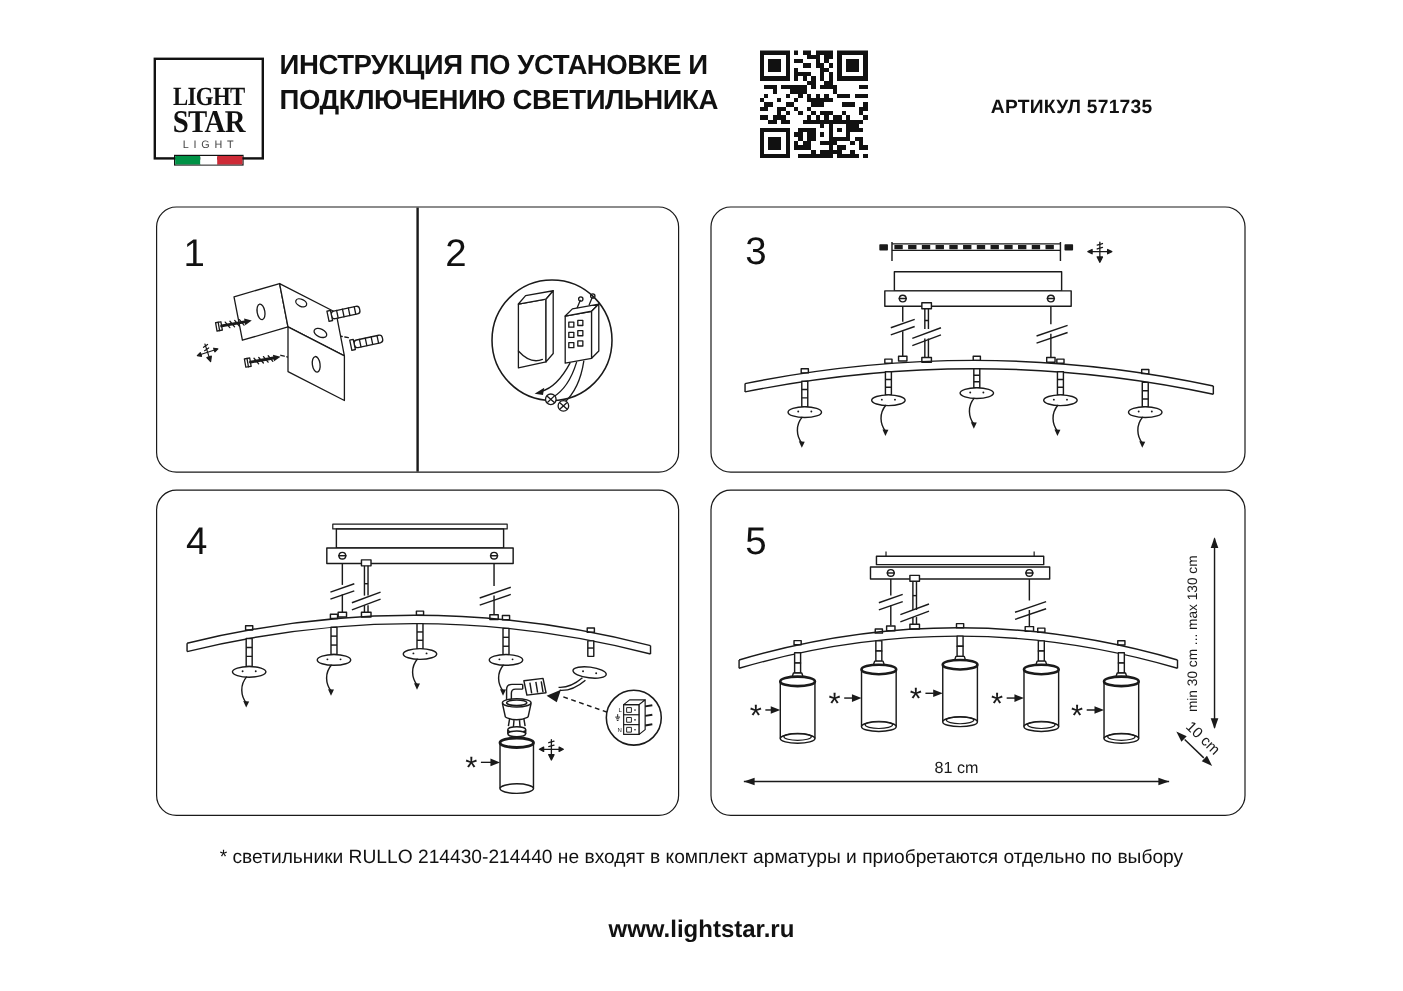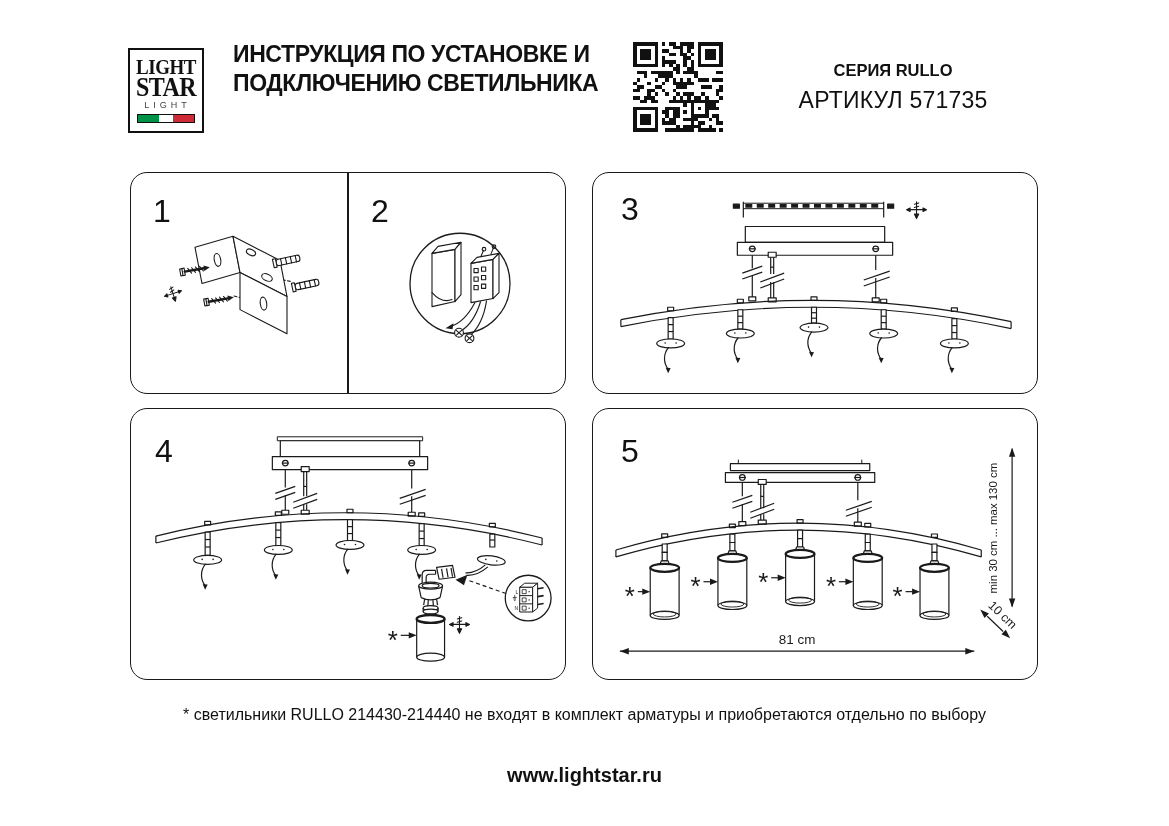--- a/index.html
+++ b/index.html
@@ -3,39 +3,39 @@
 <meta charset="utf-8">
 <style>
   * { margin:0; padding:0; box-sizing:border-box; }
   html,body { background:#fff; }
   .page {
     position:relative; width:1169px; height:826px; background:#ffffff;
     font-family:"Liberation Sans", sans-serif; color:#111; overflow:hidden;
   }
   
   .logo {
-    position:absolute; left:128px; top:48px; width:76px; height:85px;
-    border:2px solid #111; text-align:center; padding-top:8px;
+    position:absolute; left:128px; top:48px; width:92px; height:85px;
+    border:2px solid #111; text-align:center; padding-top:23px;
   }
   .logo-light { font-family:"Liberation Serif", serif; font-weight:700; font-size:19px; line-height:18px; letter-spacing:-0.5px; transform:scaleY(1.15); }
   .logo-star  { font-family:"Liberation Serif", serif; font-weight:700; font-size:24px; line-height:22px; letter-spacing:-0.5px; transform:scaleY(1.1); }
   .logo-group { font-size:9px; letter-spacing:4px; text-indent:3px; color:#444; line-height:12px; margin-top:1px; }
   .logo-flag  { width:58px; height:9px; margin:3px auto 0; border:1.5px solid #111; display:flex; }
   .logo-flag span { height:100%; }
   .flag-green { flex:21; background:#009246; }
   .flag-white { flex:14; background:#ffffff; }
   .flag-red   { flex:21; background:#ce2b37; }
   .title {
     position:absolute; left:233px; top:40px; width:400px;
     font-size:23px; font-weight:700; line-height:29px; letter-spacing:-0.4px; color:#111;
   }
   .qr { position:absolute; left:632px; top:42px; width:92px; height:90px; }
   .series-block { position:absolute; left:788px; top:61px; width:210px; text-align:center; }
   .series-label { font-size:16.5px; font-weight:700; }
-  .article-label { font-size:23px; font-weight:400; margin-top:7px; letter-spacing:0.2px; }
+  .article-label { font-size:16px; font-weight:700; margin-top:20px; letter-spacing:0.2px; }
   
   .panel { position:absolute; border:1.6px solid #1a1a1a; border-radius:17px; background:#fff; }
   #panel-12 { left:130px; top:172px; width:436px; height:222px; }
   #panel-3  { left:592px; top:172px; width:446px; height:222px; }
   #panel-4  { left:130px; top:408px; width:436px; height:272px; }
   #panel-5  { left:592px; top:408px; width:446px; height:272px; }
   .divider { position:absolute; left:calc(50% - 0.8px); top:0; bottom:0; width:1.6px; background:#1a1a1a; }
   .step-num { position:absolute; font-size:32px; font-weight:400; color:#111; z-index:2; }
   .sn-1 { left:22px; top:20px; } .sn-2 { left:240px; top:20px; }
   .sn-3 { left:28px; top:18px; } .sn-4 { left:24px; top:24px; } .sn-5 { left:28px; top:24px; }
@@ -99,21 +99,20 @@
     <h1 class="title">
       <span>ИНСТРУКЦИЯ ПО УСТАНОВКЕ И</span><br>
       <span>ПОДКЛЮЧЕНИЮ СВЕТИЛЬНИКА</span>
     </h1>
 
     <svg class="qr" viewBox="0 0 25 25" shape-rendering="crispEdges">
       <path fill="#111111" d="M0 0h1v1h-1zM1 0h1v1h-1zM2 0h1v1h-1zM3 0h1v1h-1zM4 0h1v1h-1zM5 0h1v1h-1zM6 0h1v1h-1zM8 0h1v1h-1zM10 0h1v1h-1zM11 0h1v1h-1zM13 0h1v1h-1zM14 0h1v1h-1zM15 0h1v1h-1zM16 0h1v1h-1zM18 0h1v1h-1zM19 0h1v1h-1zM20 0h1v1h-1zM21 0h1v1h-1zM22 0h1v1h-1zM23 0h1v1h-1zM24 0h1v1h-1zM0 1h1v1h-1zM6 1h1v1h-1zM11 1h1v1h-1zM12 1h1v1h-1zM13 1h1v1h-1zM15 1h1v1h-1zM16 1h1v1h-1zM18 1h1v1h-1zM24 1h1v1h-1zM0 2h1v1h-1zM2 2h1v1h-1zM3 2h1v1h-1zM4 2h1v1h-1zM6 2h1v1h-1zM8 2h1v1h-1zM9 2h1v1h-1zM13 2h1v1h-1zM15 2h1v1h-1zM18 2h1v1h-1zM20 2h1v1h-1zM21 2h1v1h-1zM22 2h1v1h-1zM24 2h1v1h-1zM0 3h1v1h-1zM2 3h1v1h-1zM3 3h1v1h-1zM4 3h1v1h-1zM6 3h1v1h-1zM10 3h1v1h-1zM11 3h1v1h-1zM13 3h1v1h-1zM14 3h1v1h-1zM16 3h1v1h-1zM18 3h1v1h-1zM20 3h1v1h-1zM21 3h1v1h-1zM22 3h1v1h-1zM24 3h1v1h-1zM0 4h1v1h-1zM2 4h1v1h-1zM3 4h1v1h-1zM4 4h1v1h-1zM6 4h1v1h-1zM8 4h1v1h-1zM14 4h1v1h-1zM15 4h1v1h-1zM18 4h1v1h-1zM20 4h1v1h-1zM21 4h1v1h-1zM22 4h1v1h-1zM24 4h1v1h-1zM0 5h1v1h-1zM6 5h1v1h-1zM8 5h1v1h-1zM9 5h1v1h-1zM10 5h1v1h-1zM11 5h1v1h-1zM14 5h1v1h-1zM16 5h1v1h-1zM18 5h1v1h-1zM24 5h1v1h-1zM0 6h1v1h-1zM1 6h1v1h-1zM2 6h1v1h-1zM3 6h1v1h-1zM4 6h1v1h-1zM5 6h1v1h-1zM6 6h1v1h-1zM8 6h1v1h-1zM10 6h1v1h-1zM12 6h1v1h-1zM14 6h1v1h-1zM16 6h1v1h-1zM18 6h1v1h-1zM19 6h1v1h-1zM20 6h1v1h-1zM21 6h1v1h-1zM22 6h1v1h-1zM23 6h1v1h-1zM24 6h1v1h-1zM11 7h1v1h-1zM12 7h1v1h-1zM15 7h1v1h-1zM16 7h1v1h-1zM1 8h1v1h-1zM2 8h1v1h-1zM3 8h1v1h-1zM5 8h1v1h-1zM6 8h1v1h-1zM7 8h1v1h-1zM8 8h1v1h-1zM9 8h1v1h-1zM10 8h1v1h-1zM12 8h1v1h-1zM14 8h1v1h-1zM15 8h1v1h-1zM16 8h1v1h-1zM17 8h1v1h-1zM23 8h1v1h-1zM24 8h1v1h-1zM3 9h1v1h-1zM7 9h1v1h-1zM8 9h1v1h-1zM9 9h1v1h-1zM10 9h1v1h-1zM17 9h1v1h-1zM1 10h1v1h-1zM6 10h1v1h-1zM9 10h1v1h-1zM11 10h1v1h-1zM13 10h1v1h-1zM15 10h1v1h-1zM18 10h1v1h-1zM19 10h1v1h-1zM20 10h1v1h-1zM22 10h1v1h-1zM23 10h1v1h-1zM24 10h1v1h-1zM0 11h1v1h-1zM4 11h1v1h-1zM8 11h1v1h-1zM11 11h1v1h-1zM12 11h1v1h-1zM13 11h1v1h-1zM14 11h1v1h-1zM15 11h1v1h-1zM16 11h1v1h-1zM1 12h1v1h-1zM2 12h1v1h-1zM6 12h1v1h-1zM7 12h1v1h-1zM12 12h1v1h-1zM13 12h1v1h-1zM14 12h1v1h-1zM19 12h1v1h-1zM20 12h1v1h-1zM21 12h1v1h-1zM24 12h1v1h-1zM0 13h1v1h-1zM1 13h1v1h-1zM4 13h1v1h-1zM5 13h1v1h-1zM8 13h1v1h-1zM11 13h1v1h-1zM23 13h1v1h-1zM24 13h1v1h-1zM4 14h1v1h-1zM6 14h1v1h-1zM9 14h1v1h-1zM12 14h1v1h-1zM14 14h1v1h-1zM15 14h1v1h-1zM16 14h1v1h-1zM19 14h1v1h-1zM23 14h1v1h-1zM0 15h1v1h-1zM1 15h1v1h-1zM3 15h1v1h-1zM4 15h1v1h-1zM5 15h1v1h-1zM11 15h1v1h-1zM13 15h1v1h-1zM15 15h1v1h-1zM17 15h1v1h-1zM18 15h1v1h-1zM20 15h1v1h-1zM24 15h1v1h-1zM2 16h1v1h-1zM3 16h1v1h-1zM5 16h1v1h-1zM6 16h1v1h-1zM10 16h1v1h-1zM11 16h1v1h-1zM12 16h1v1h-1zM13 16h1v1h-1zM14 16h1v1h-1zM15 16h1v1h-1zM16 16h1v1h-1zM17 16h1v1h-1zM18 16h1v1h-1zM19 16h1v1h-1zM20 16h1v1h-1zM21 16h1v1h-1zM22 16h1v1h-1zM23 16h1v1h-1zM14 17h1v1h-1zM16 17h1v1h-1zM20 17h1v1h-1zM21 17h1v1h-1zM22 17h1v1h-1zM0 18h1v1h-1zM1 18h1v1h-1zM2 18h1v1h-1zM3 18h1v1h-1zM4 18h1v1h-1zM5 18h1v1h-1zM6 18h1v1h-1zM9 18h1v1h-1zM10 18h1v1h-1zM11 18h1v1h-1zM12 18h1v1h-1zM16 18h1v1h-1zM18 18h1v1h-1zM20 18h1v1h-1zM21 18h1v1h-1zM22 18h1v1h-1zM23 18h1v1h-1zM0 19h1v1h-1zM6 19h1v1h-1zM8 19h1v1h-1zM9 19h1v1h-1zM11 19h1v1h-1zM12 19h1v1h-1zM14 19h1v1h-1zM16 19h1v1h-1zM20 19h1v1h-1zM0 20h1v1h-1zM2 20h1v1h-1zM3 20h1v1h-1zM4 20h1v1h-1zM6 20h1v1h-1zM9 20h1v1h-1zM11 20h1v1h-1zM12 20h1v1h-1zM16 20h1v1h-1zM17 20h1v1h-1zM18 20h1v1h-1zM19 20h1v1h-1zM20 20h1v1h-1zM22 20h1v1h-1zM23 20h1v1h-1zM0 21h1v1h-1zM2 21h1v1h-1zM3 21h1v1h-1zM4 21h1v1h-1zM6 21h1v1h-1zM8 21h1v1h-1zM10 21h1v1h-1zM11 21h1v1h-1zM14 21h1v1h-1zM15 21h1v1h-1zM16 21h1v1h-1zM17 21h1v1h-1zM21 21h1v1h-1zM23 21h1v1h-1zM0 22h1v1h-1zM2 22h1v1h-1zM3 22h1v1h-1zM4 22h1v1h-1zM6 22h1v1h-1zM8 22h1v1h-1zM9 22h1v1h-1zM10 22h1v1h-1zM11 22h1v1h-1zM16 22h1v1h-1zM18 22h1v1h-1zM19 22h1v1h-1zM23 22h1v1h-1zM24 22h1v1h-1zM0 23h1v1h-1zM6 23h1v1h-1zM12 23h1v1h-1zM14 23h1v1h-1zM15 23h1v1h-1zM16 23h1v1h-1zM17 23h1v1h-1zM18 23h1v1h-1zM21 23h1v1h-1zM0 24h1v1h-1zM1 24h1v1h-1zM2 24h1v1h-1zM3 24h1v1h-1zM4 24h1v1h-1zM5 24h1v1h-1zM6 24h1v1h-1zM9 24h1v1h-1zM10 24h1v1h-1zM11 24h1v1h-1zM12 24h1v1h-1zM13 24h1v1h-1zM14 24h1v1h-1zM15 24h1v1h-1zM16 24h1v1h-1zM18 24h1v1h-1zM19 24h1v1h-1zM20 24h1v1h-1zM21 24h1v1h-1zM22 24h1v1h-1zM24 24h1v1h-1z"></path>
     </svg>
 
     <div class="series-block">
-      <div class="series-label">СЕРИЯ RULLO</div>
       <div class="article-label">АРТИКУЛ 571735</div>
     </div>
   </header>
 
   <section class="panel" id="panel-12">
     <div class="step-num sn-1">1</div>
     <div class="step-num sn-2">2</div>
     <div class="divider"></div>
 
     <svg class="half-svg" viewBox="0 0 217 219" preserveAspectRatio="none">

